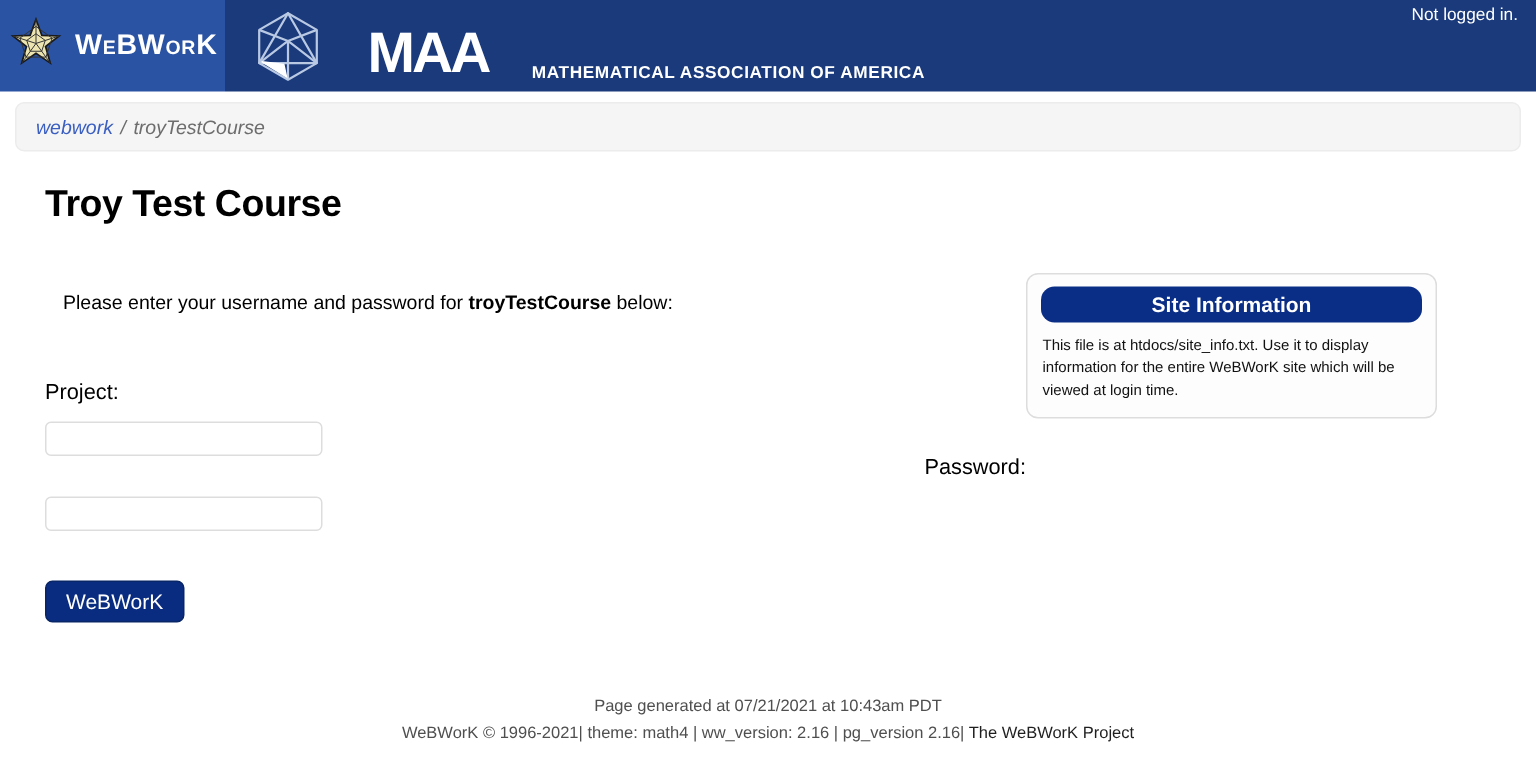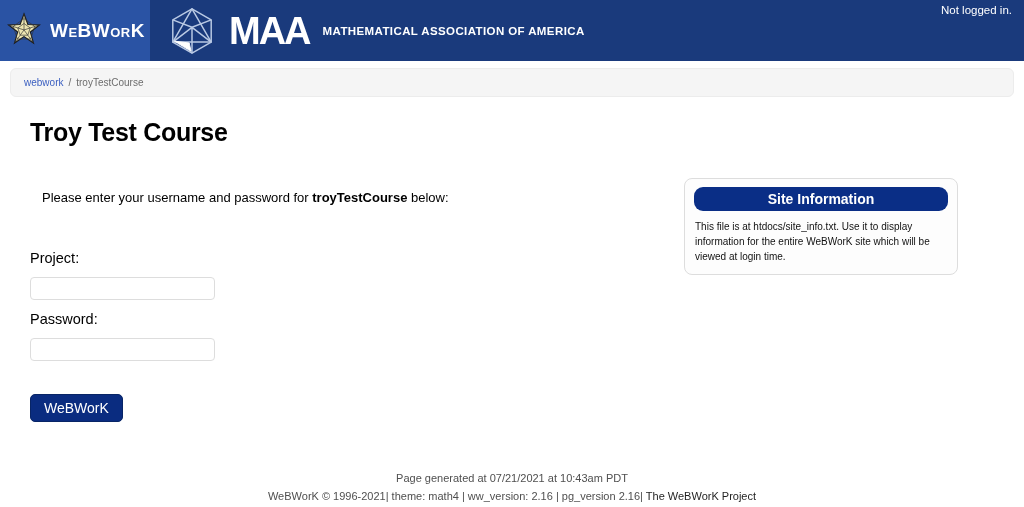--- a/index.html
+++ b/index.html
@@ -20,61 +20,61 @@
     gap: 7px; flex-shrink: 0; cursor: pointer;
   }
   .brand-text {
     color: #fff; font-weight: bold; font-size: 19px;
     font-variant: small-caps; letter-spacing: .5px;
   }
   .maa-box {
     flex: 1; background: #1a3a7c; position: relative;
     display: flex; align-items: center; padding-left: 14px;
   }
-  .maa-lockup { display: flex; align-items: center; cursor: pointer; }
+  .maa-lockup { display: flex; align-items: flex-end; cursor: pointer; gap: 16px; }
   .maa-icon-wrap { align-self: center; display: flex; align-items: center; }
   .maa-acronym {
     color: #fff; font-size: 38px; font-weight: bold;
     letter-spacing: -2px; line-height: 1; margin-left: 9px;
   }
   .maa-name {
     color: #fff; font-size: 11.5px; font-weight: bold;
     margin-left: 13px; letter-spacing: .4px;
   }
   .login-status {
     position: absolute; top: 4px; right: 12px;
     color: #fff; font-size: 11.5px;
   }
 
   
   .breadcrumb {
     margin: 7px 10px 0 10px;
     background: #f5f5f5; border: 1px solid #ececec; border-radius: 6px;
-    padding: 8px 13px; font-size: 10px; color: #6d6d6d;
+    padding: 8px 13px; font-size: 13px; color: #6d6d6d; font-style: italic;
   }
   .breadcrumb-link { color: #3b5fc0; text-decoration: none; cursor: pointer; }
   .breadcrumb-sep { margin: 0 5px; color: #6d6d6d; }
 
   
   main { padding: 0 30px; }
   .page-title {
     font-size: 25px; font-weight: bold; letter-spacing: -.3px;
     margin: 22px 0 0 0; line-height: 1.1;
   }
   .content-row {
     display: flex; justify-content: space-between; align-items: flex-start;
     margin-top: 31px;
   }
   .login-area { flex: 1; }
   .intro { font-size: 13px; margin: 12px 0 0 12px; }
   .intro b { font-weight: bold; }
 
   .field-label { font-size: 14.5px; display: block; }
   .label-username { margin-top: 45px; }
-  .label-password { margin-top: 11px; }
+  .label-password { margin-top: 0; text-align: right; }
   .text-input {
     display: block; width: 185px; height: 23px;
     margin-top: 11px; padding: 2px 8px;
     border: 1px solid #ddd; border-radius: 4px;
     font-size: 13px; font-family: inherit; outline: none;
     background: #fff;
   }
   .btn-continue {
     margin-top: 33px; background: #0a2c80; color: #fff;
     border: 1px solid #082566; border-radius: 5px;

